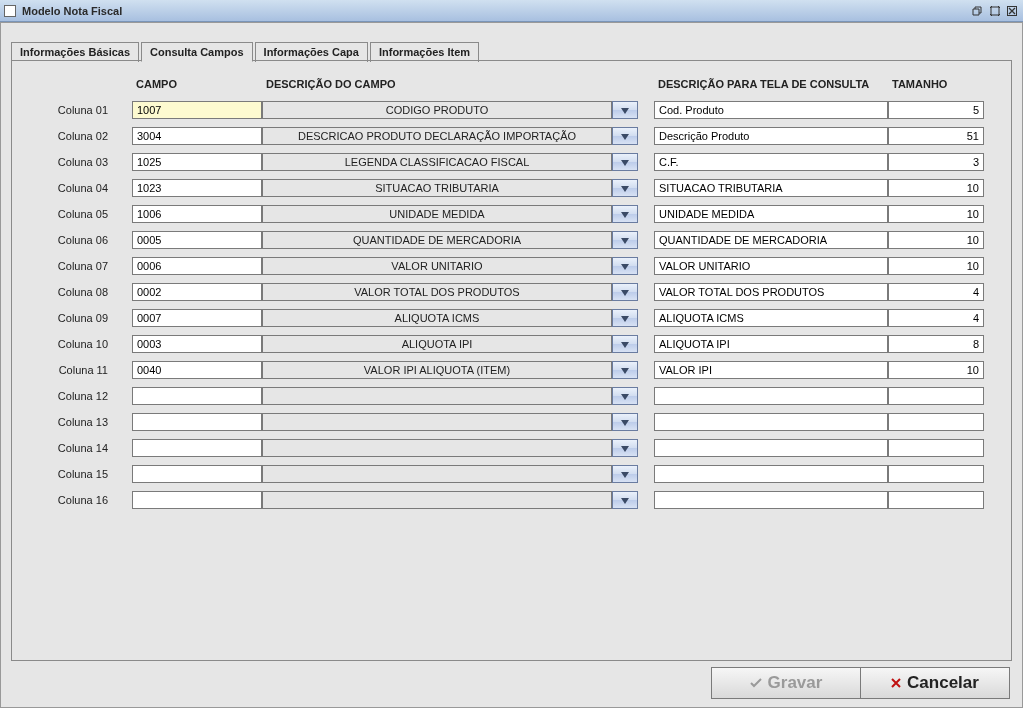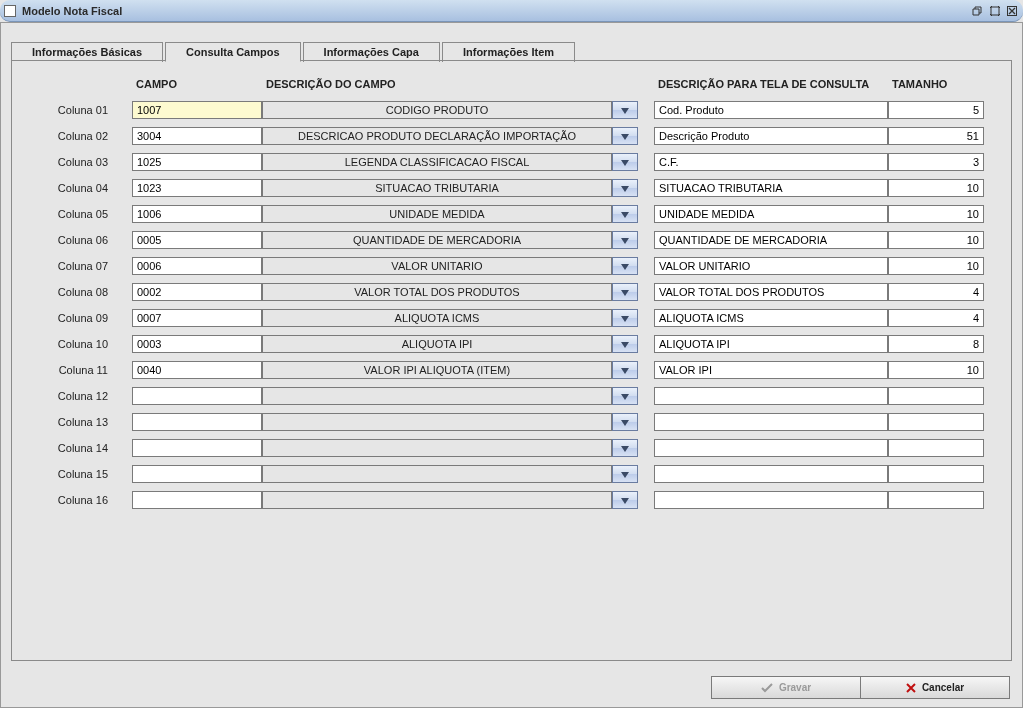--- a/index.html
+++ b/index.html
@@ -6,42 +6,41 @@
   html, body { width: 1023px; height: 708px; font-family: Arial, sans-serif; font-size: 11px; overflow: hidden; }
   body { background: #e6e6e6; }
 
   
   .titlebar {
     height: 22px;
     background: linear-gradient(to bottom, #d0e0f0, #a8c0e0);
     border-bottom: 1px solid #7a95b8;
     display: flex; align-items: center;
     padding: 0 4px;
-    border-radius: 10px;
   }
   .titlebar .title-icon {
     width: 12px; height: 12px; border: 1px solid #666; background: #fff; margin-right: 6px;
   }
   .titlebar .title-text { font-weight: bold; color: #2a2a2a; flex: 1; }
   .titlebar .win-btn { width: 14px; height: 14px; margin-left: 3px; display: flex; align-items: center; justify-content: center; font-weight: bold; font-size: 10px; color: #333; cursor: pointer; }
 
   .outer {
     position: absolute; top: 22px; left: 0; right: 0; bottom: 0;
     background: #e6e6e6;
     border: 1px solid #999;
   }
 
   
   .tabs {
     display: flex; padding: 18px 0 0 10px; position: relative;
   }
   .tab {
     border: 1px solid #8a8a8a;
     border-bottom: none;
-    padding: 3px 20px;
+    padding: 3px 8px;
     background: #e6e6e6;
     margin-right: 2px;
     font-weight: bold; color: #222;
     cursor: pointer;
     position: relative; top: 1px;
   }
   .tab.active {
     background: #e6e6e6;
     border-bottom: 1px solid #e6e6e6;
     z-index: 2;
@@ -100,25 +99,25 @@
   }
   .dd-btn svg { width: 8px; height: 6px; }
   .active-cell { background: #fdfad0 !important; }
   input.num { text-align: right; }
 
   
   .footer {
     position: absolute; bottom: 8px; right: 12px; display: flex; gap: 0;
   }
   .btn {
-    min-width: 150px; height: 23px;
+    min-width: 150px; height: 32px;
     border: 1px solid #7a7a7a;
     background: linear-gradient(to bottom, #f6f6f6, #d9d9d9);
     display: flex; align-items: center; justify-content: center;
-    font-weight: bold; font-size: 10px; color: #222;
+    font-weight: bold; font-size: 17px; color: #222;
     cursor: pointer; margin-left: -1px;
   }
   .btn.disabled { color: #9a9a9a; cursor: default; }
   .btn .bicon { margin-right: 6px; display: inline-flex; }
 </style>
 </head>
 <body>
 
 <div class="titlebar">
   <div class="title-icon"></div>

